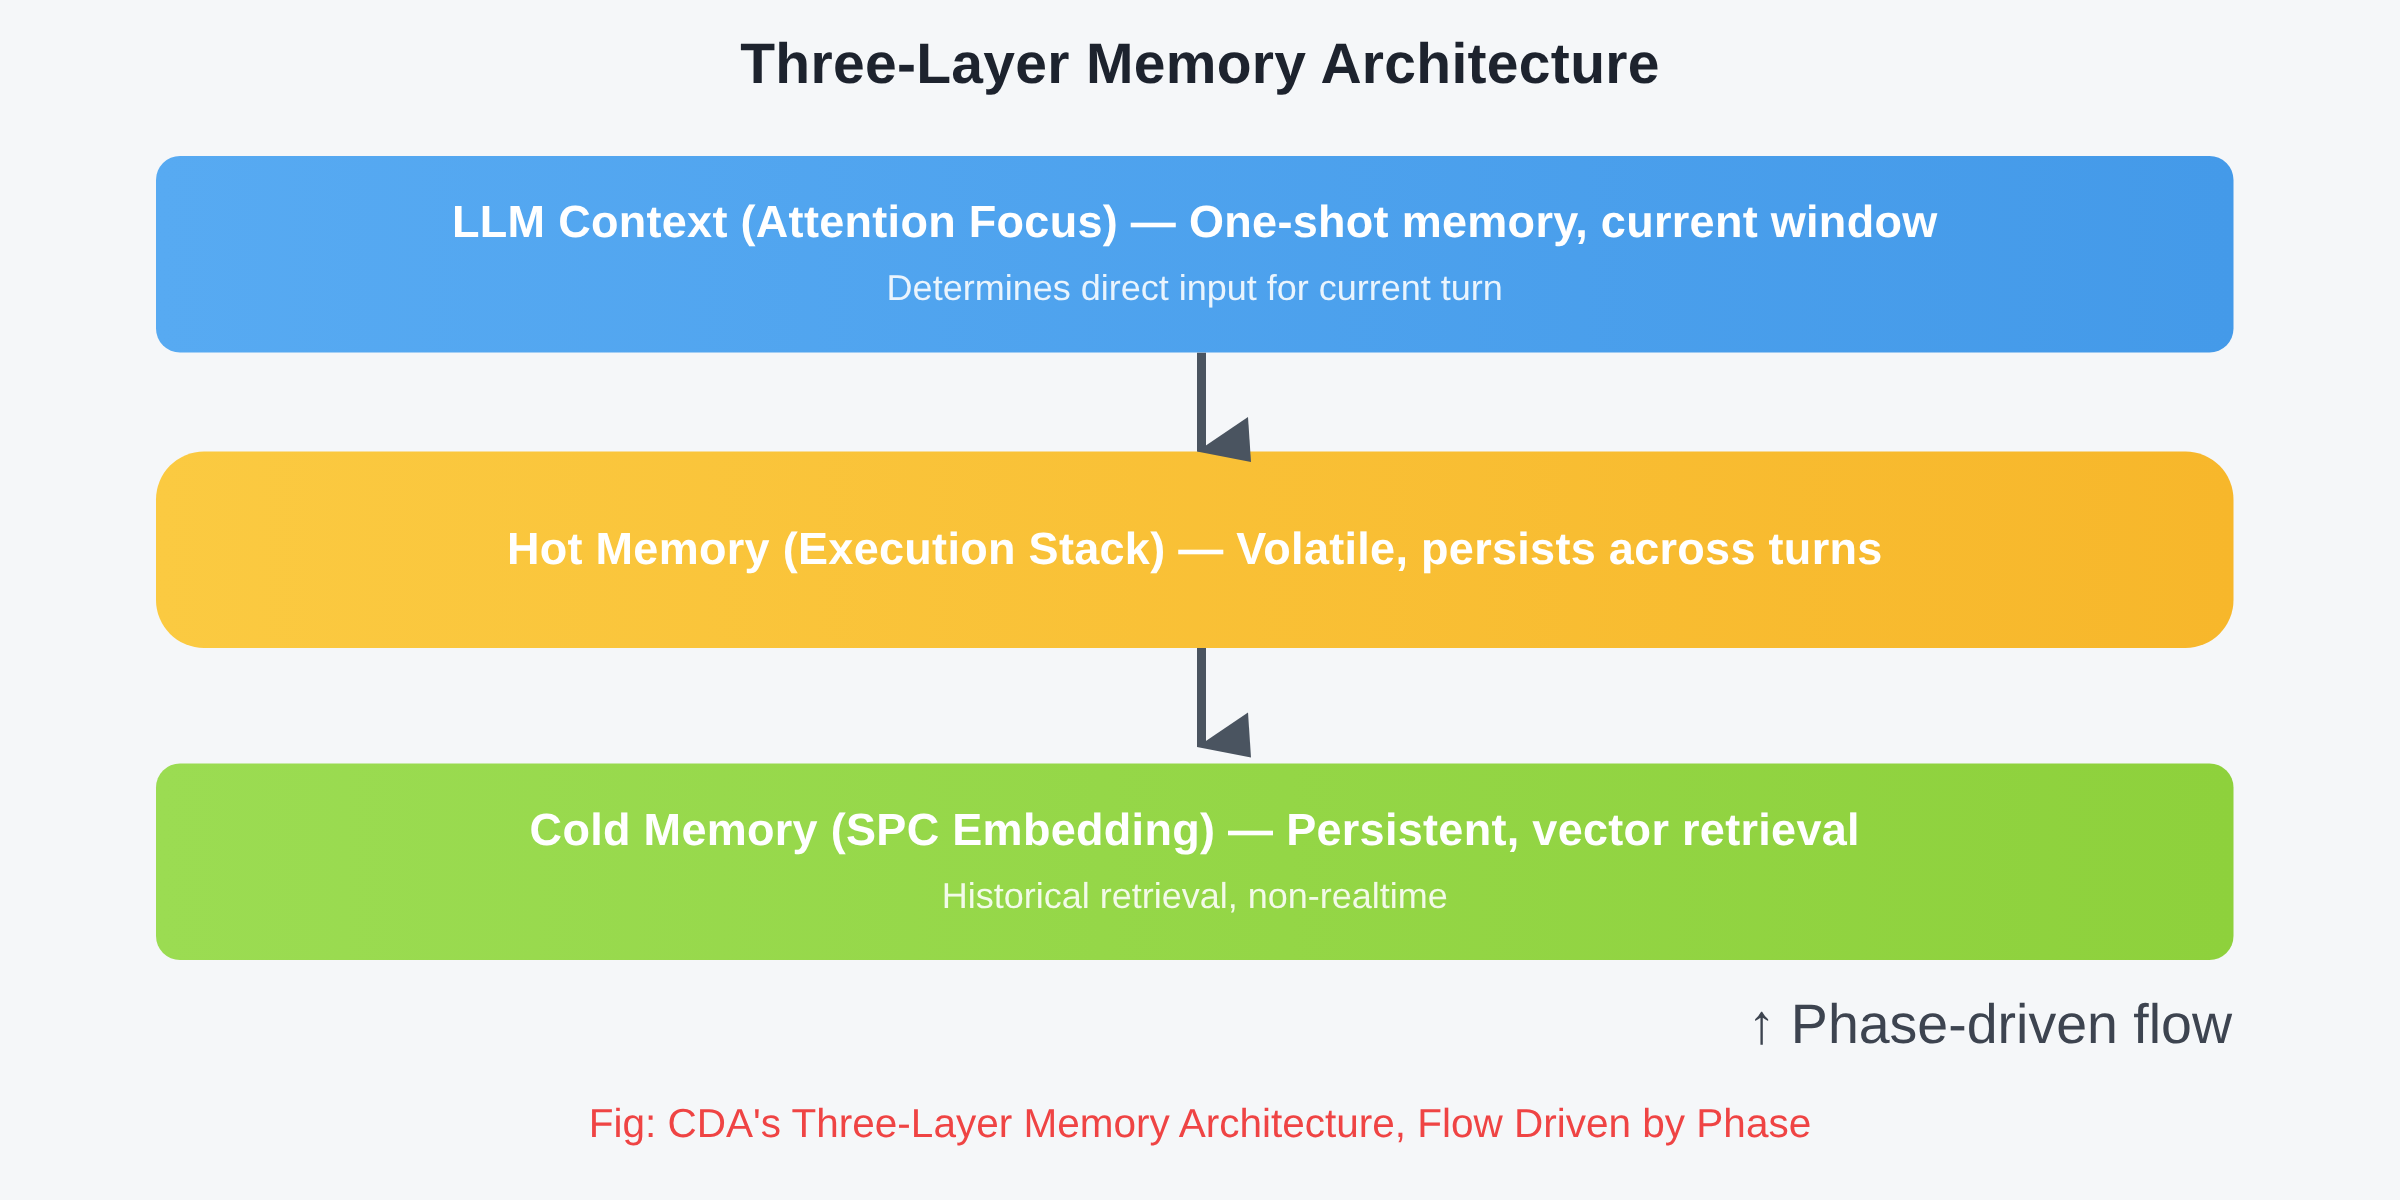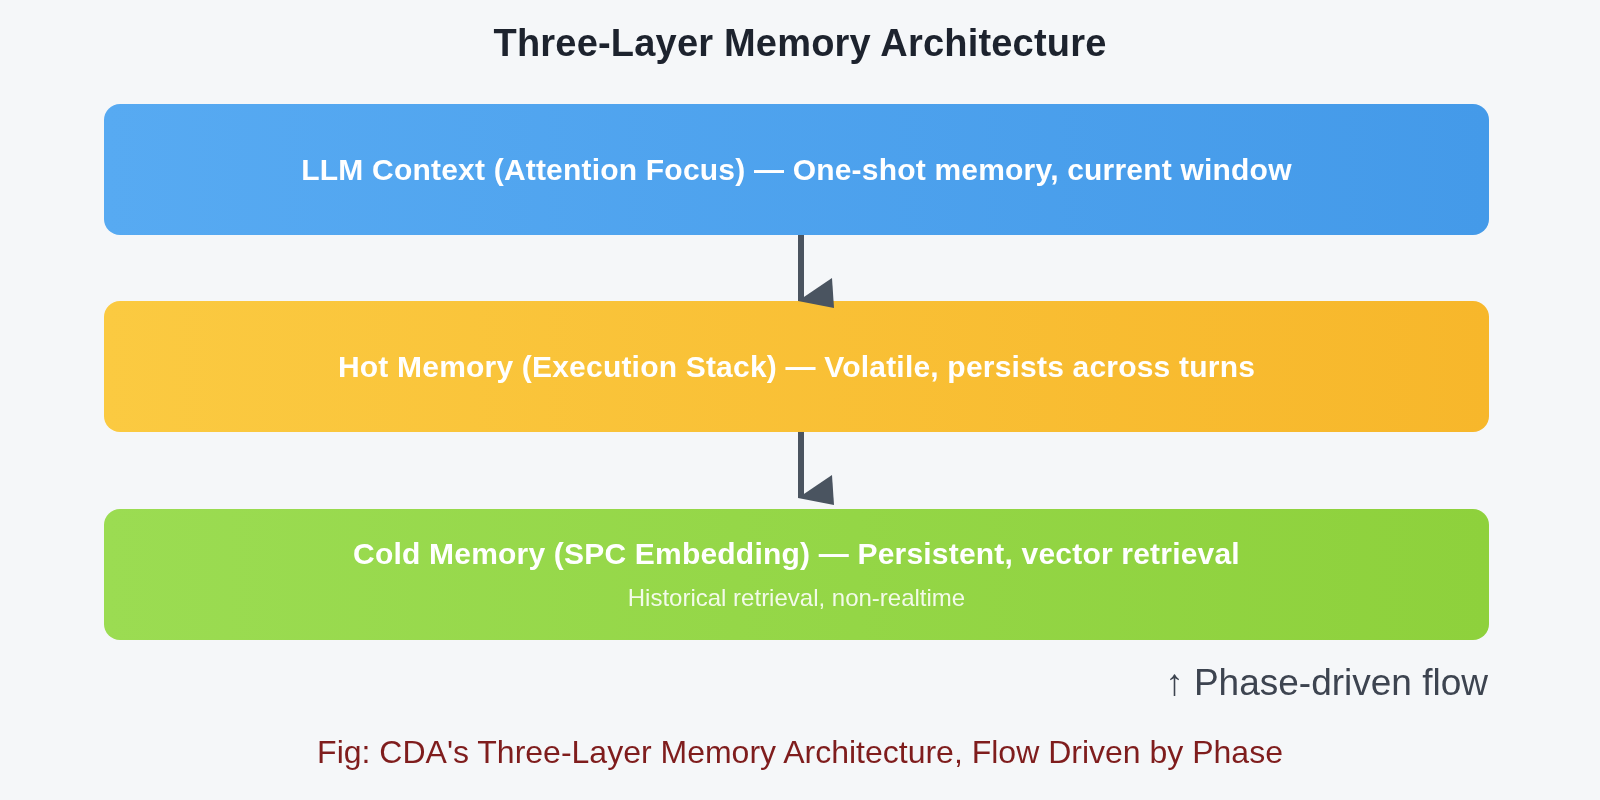--- a/index.html
+++ b/index.html
@@ -72,41 +72,42 @@
     font-size: 37px;
     color: #3d4450;
     text-align: right;
   }
   .figure-caption {
     position: absolute;
     top: 734px;
     left: 0;
     width: 100%;
     text-align: center;
-    font-size: 32px;
-    color: #7f1d1d;
+    font-size: 27px;
+    color: #ef4444;
   }
 </style>
 </head>
 <body>
 
 <div class="canvas">
 
   <h1 class="diagram-title">Three-Layer Memory Architecture</h1>
 
   <section class="layer layer-1" style="background: linear-gradient(90deg, rgb(87, 170, 242), rgb(68, 154, 233));">
     <div class="layer-title">LLM Context (Attention Focus) — One-shot memory, current window</div>
+    <div class="layer-subtitle">Determines direct input for current turn</div>
   </section>
 
   <svg class="arrow arrow-1" viewBox="0 0 48 84" aria-hidden="true">
     <rect x="4" y="0" width="6" height="66"></rect>
     <polygon points="38,43 40,73 4,66"></polygon>
   </svg>
 
-  <section class="layer layer-2" style="background: linear-gradient(90deg, rgb(251, 202, 65), rgb(247, 183, 43));">
+  <section class="layer layer-2" style="background: linear-gradient(90deg, rgb(251, 202, 65), rgb(247, 183, 43)); border-radius: 32px;">
     <div class="layer-title">Hot Memory (Execution Stack) — Volatile, persists across turns</div>
   </section>
 
   <svg class="arrow arrow-2" viewBox="0 0 48 84" aria-hidden="true">
     <rect x="4" y="0" width="6" height="66"></rect>
     <polygon points="38,43 40,73 4,66"></polygon>
   </svg>
 
   <section class="layer layer-3" style="background: linear-gradient(90deg, rgb(155, 220, 82), rgb(142, 209, 60));">
     <div class="layer-title">Cold Memory (SPC Embedding) — Persistent, vector retrieval</div>

